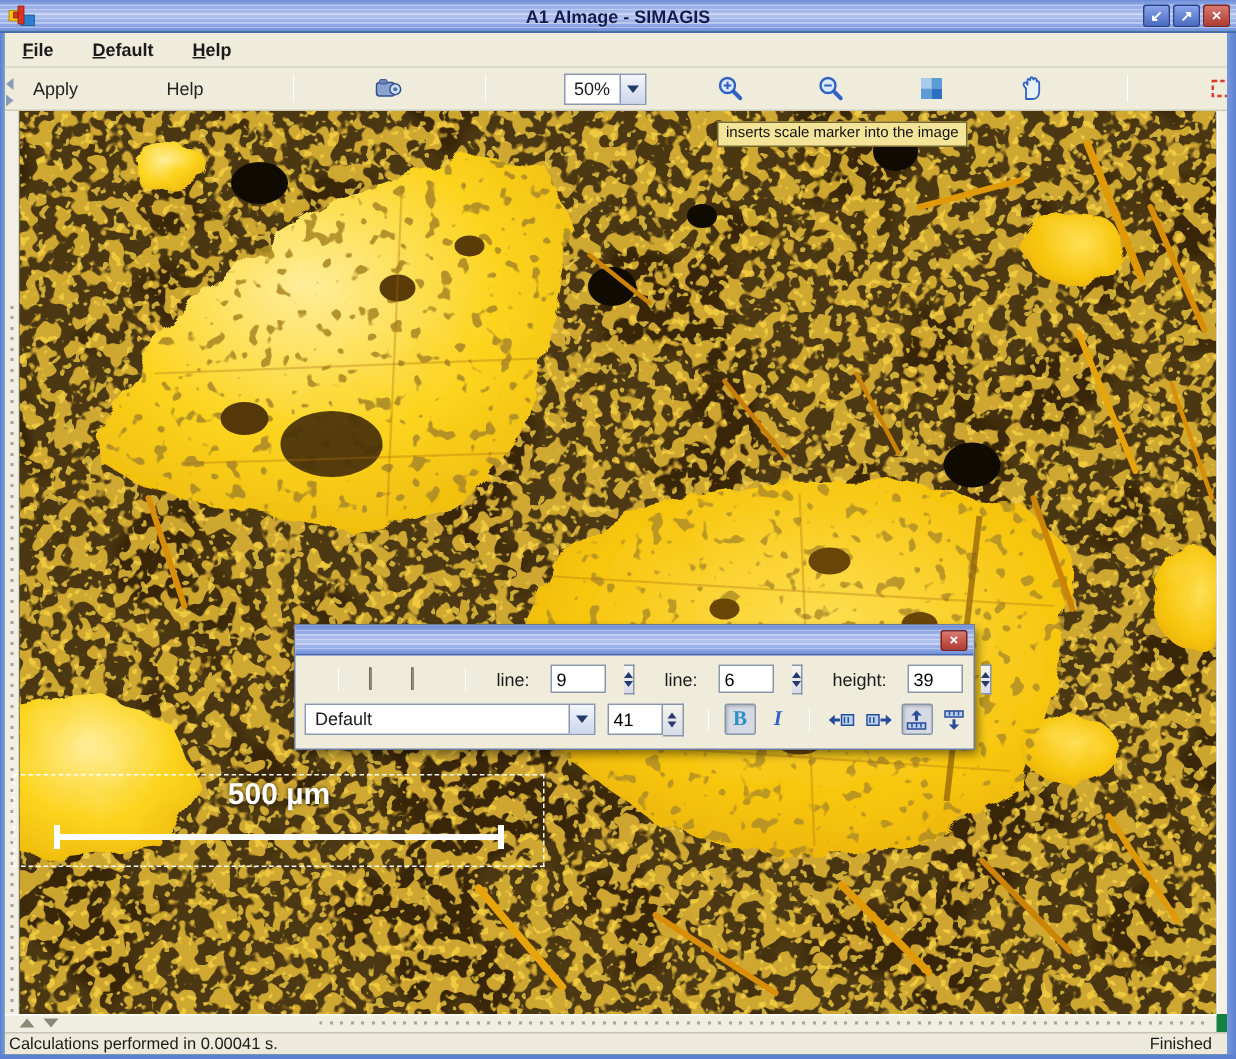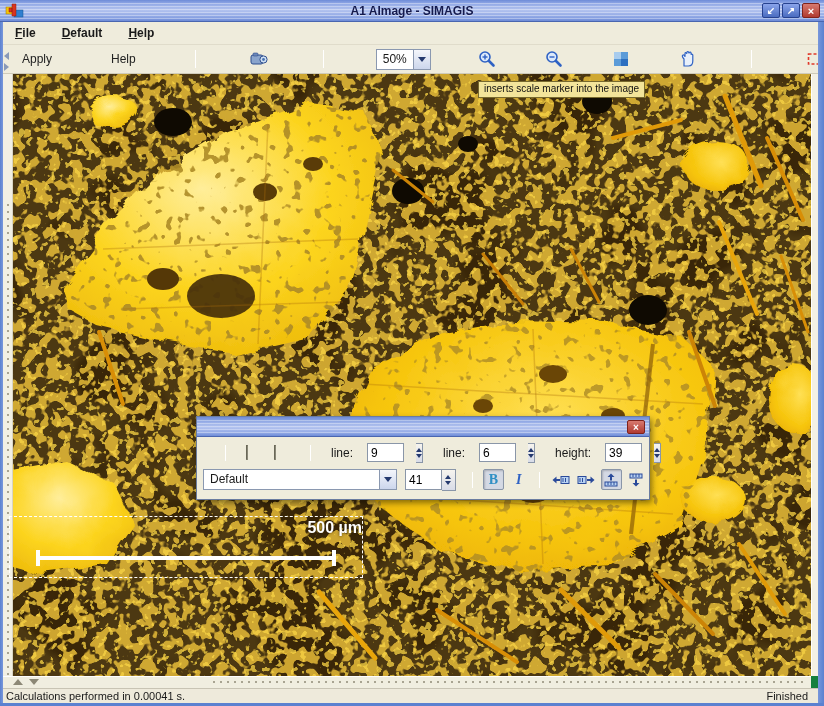--- a/index.html
+++ b/index.html
@@ -126,22 +126,22 @@
   .dlg-combo .combo-val { flex:1; }
   .btn-sm { width:23px; height:21px; border:1px solid transparent; border-radius:2px;
     display:flex; align-items:center; justify-content:center; cursor:pointer; margin:0 2px; }
   .btn-sm.pressed { background:#d4d9e4; border:1px solid #8a96a8; box-shadow:inset 1px 1px 2px rgba(0,0,0,.2); }
   .bold-glyph { font-weight:bold; font-size:14px; color:#2f8fc4; font-family:"Liberation Serif",serif; }
   .italic-glyph { font-style:italic; font-weight:bold; font-size:14px; color:#2f62c4; font-family:"Liberation Serif",serif; }
 
   
   .scale-marker { position:absolute; left:9px; top:516px; width:354px; height:62px;
     border:1px dashed #ffffff; z-index:30; cursor:move;}
-  .scale-label { position:absolute; left:0; top:2px; width:100%; text-align:right;
-    color:#fff; font-weight:bold; font-size:16px; text-shadow:0 0 3px rgba(40,25,0,.9); }
+  .scale-label { position:absolute; left:0; top:2px; width:100%; text-align:center;
+    color:#fff; font-weight:bold; font-size:20px; text-shadow:0 0 3px rgba(40,25,0,.9); }
   .scale-bar { position:absolute; left:26px; top:33px; width:300px; height:16px; }
   .scale-bar .tickL { position:absolute; left:0; top:0; width:4px; height:16px; background:#fff; }
   .scale-bar .tickR { position:absolute; right:0; top:0; width:4px; height:16px; background:#fff; }
   .scale-bar .line  { position:absolute; left:0; top:6px; width:100%; height:4px; background:#fff; }
 </style>
 </head>
 <body>
 
 <div id="win">
 

